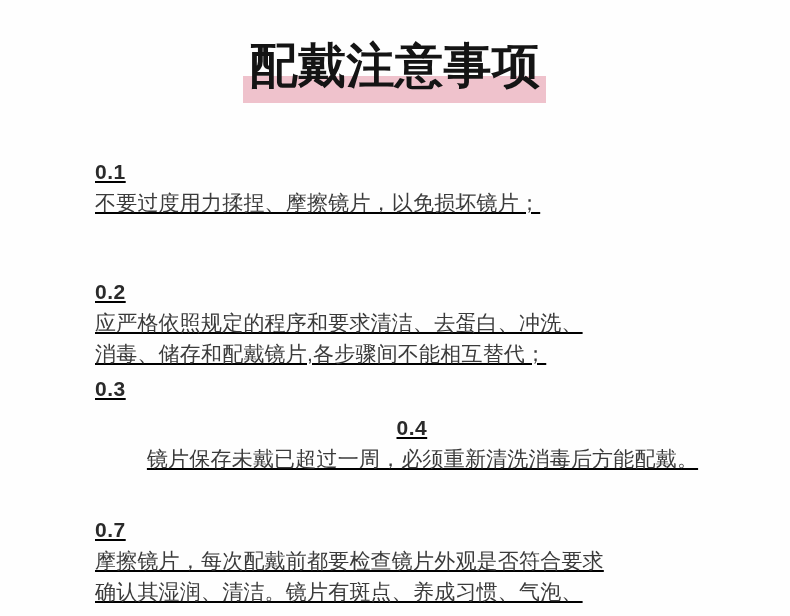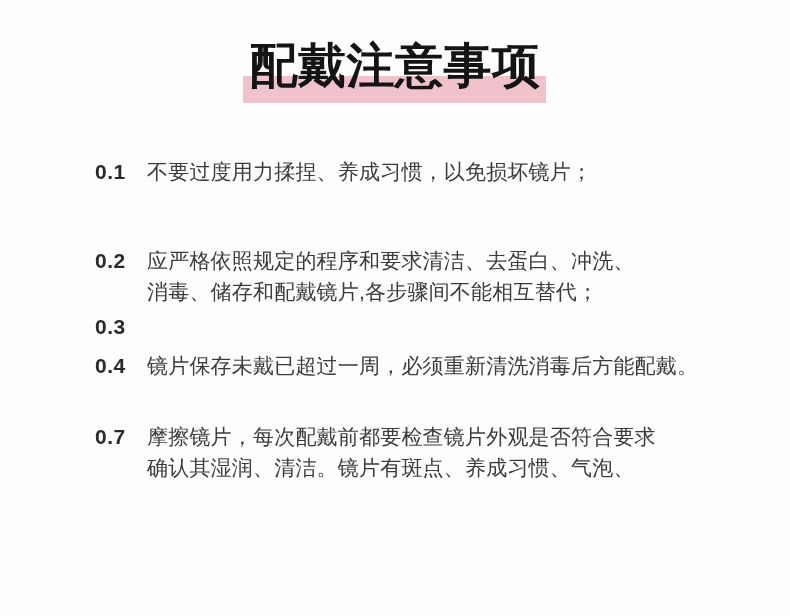--- a/index.html
+++ b/index.html
@@ -10,20 +10,21 @@
     width: 790px;
     height: 616px;
     background: #fefefe;
     overflow: hidden;
     font-family: "Liberation Sans", "DejaVu Sans", sans-serif;
   }
   .page {
     position: relative;
     width: 790px;
     height: 440px;
+    text-decoration: underline;
   }
   .title-row {
     text-align: center;
     padding-top: 36px;
   }
   .title {
     display: inline-block;
     position: relative;
     margin: 0;
     font-size: 48px;
@@ -49,20 +50,21 @@
   .list {
     padding: 60px 40px 0 95px;
   }
   .item {
     display: flex;
     align-items: flex-start;
     font-size: 21px;
     line-height: 31px;
     color: #3b3b3b;
     white-space: nowrap;
+    flex-direction: column;
   }
   .item-num {
     flex: none;
     width: 52px;
     font-weight: 700;
     color: #2a2a2a;
     letter-spacing: 0.5px;
   }
   .item-text {
     letter-spacing: 0.2px;
@@ -82,21 +84,21 @@
       <span class="title-band" style="background: rgb(239, 194, 204);"></span>
       <span class="title-text">配戴注意事项</span>
     </h1>
   </header>
 
   <main class="list">
 
     <div class="item">
       <span class="item-num">0.1</span>
       <div class="item-text">
-        <div>不要过度用力揉捏、养成习惯，以免损坏镜片；</div>
+        <div>不要过度用力揉捏、摩擦镜片，以免损坏镜片；</div>
       </div>
     </div>
 
     <div class="item gap-lg">
       <span class="item-num">0.2</span>
       <div class="item-text">
         <div>应严格依照规定的程序和要求清洁、去蛋白、冲洗、</div>
         <div>消毒、储存和配戴镜片,各步骤间不能相互替代；</div>
       </div>
     </div>

